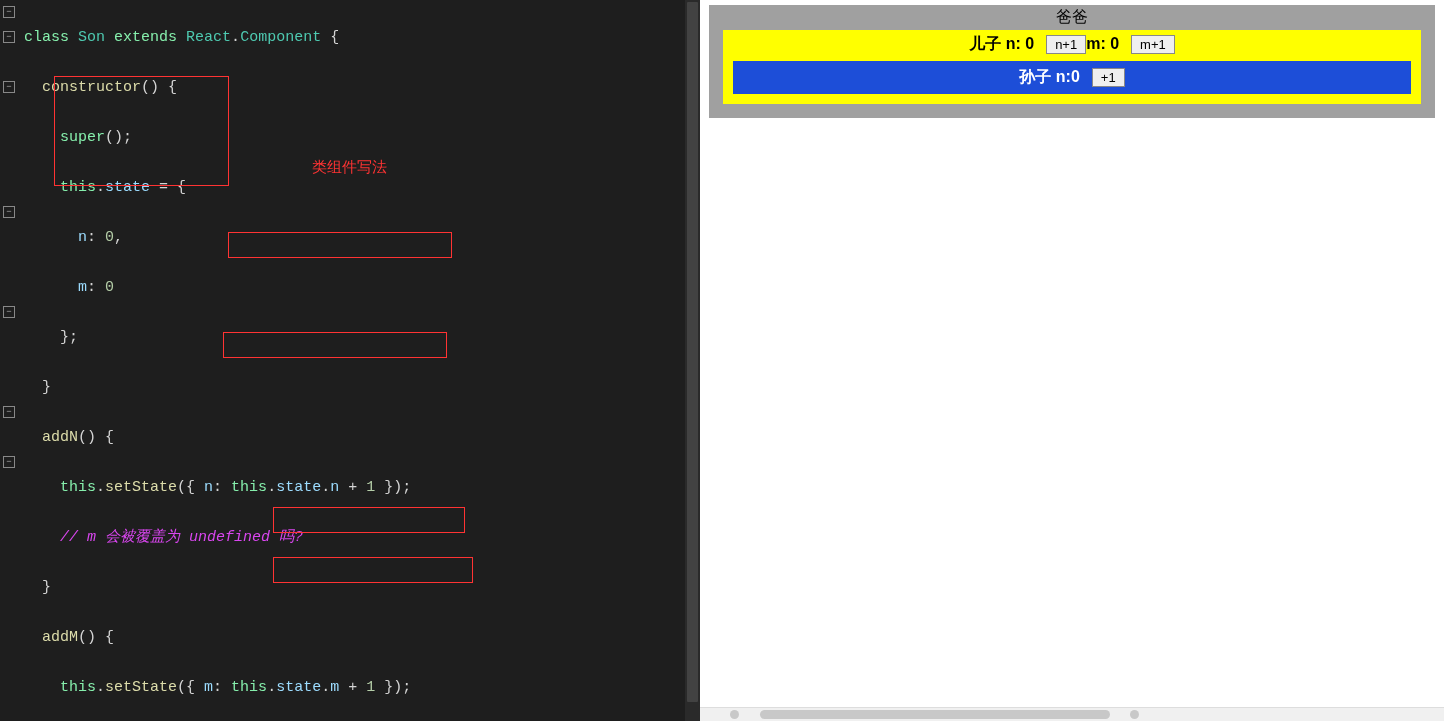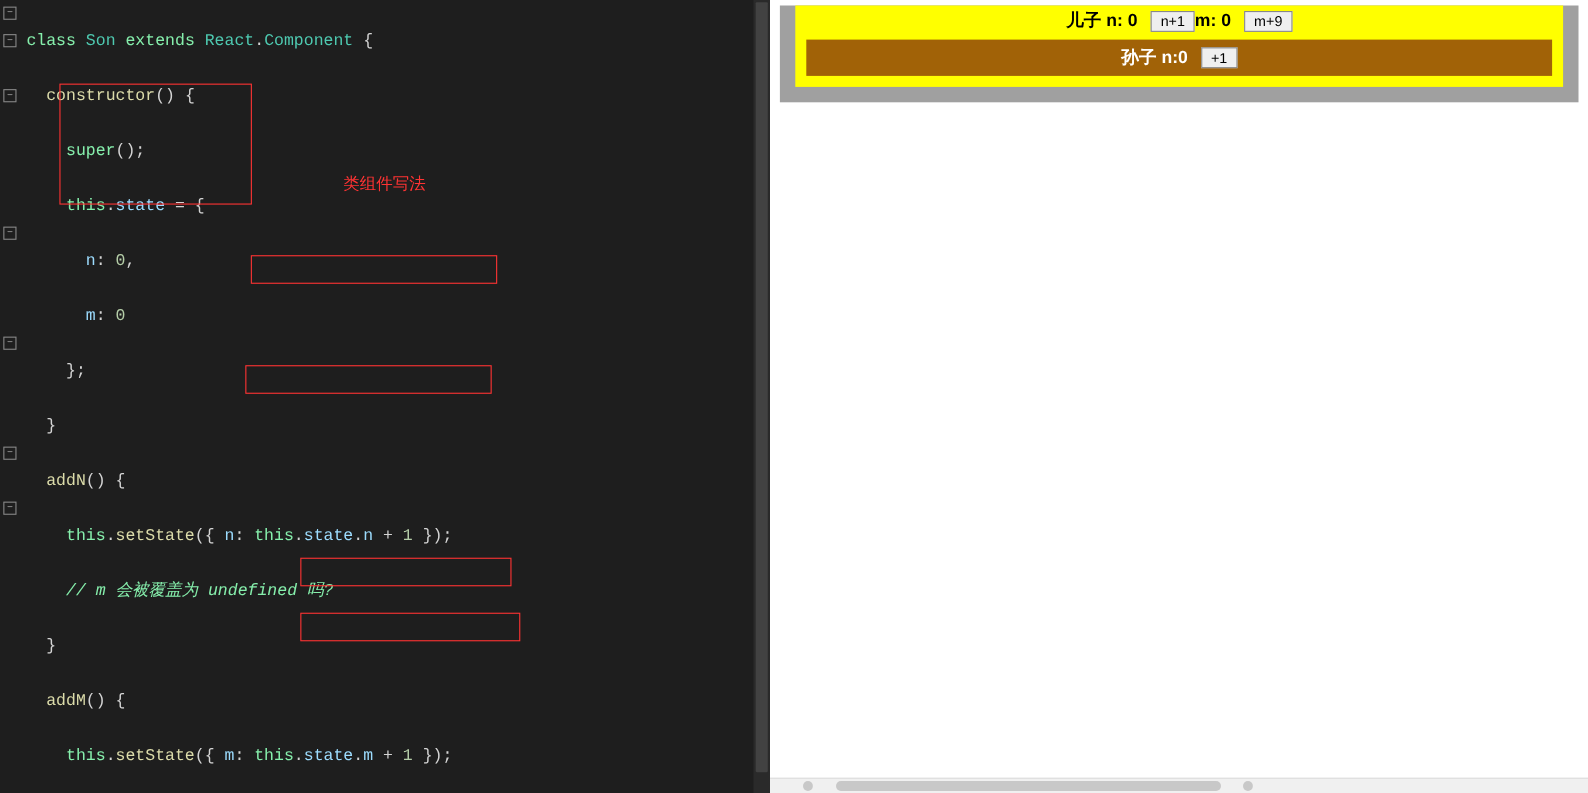--- a/index.html
+++ b/index.html
@@ -53,21 +53,21 @@
       font-family: Consolas, 'Courier New', monospace;
     }
     .code-line {
       height: 25px;
     }
     .kw { color: #86efac; }
     .cls { color: #4ec9b0; }
     .fn { color: #dcdcaa; }
     .prop { color: #9cdcfe; }
     .num { color: #b5cea8; }
-    .cmt { color: #86efac; font-style: italic; }
+    .cmt { color: #d946ef; font-style: italic; }
     .punct { color: #d4d4d4; }
     .op { color: #d4d4d4; }
     
     .red-box {
       position: absolute;
       border: 1.5px solid #ff3333;
       pointer-events: none;
     }
     .red-label {
       position: absolute;
@@ -120,21 +120,21 @@
       background: #ffff00;
       padding: 4px 10px 10px 10px;
     }
     .son-line {
       color: #000;
       font-weight: bold;
       font-size: 16px;
       padding-bottom: 4px;
     }
     .grandson-box {
-      background: #a16207;
+      background: #1d4ed8;
       color: #fff;
       font-weight: bold;
       padding: 6px 0;
       margin-top: 2px;
     }
     .mini-btn {
       background: #efefef;
       border: 1px solid #888;
       font-size: 13px;
       padding: 1px 8px;
@@ -223,23 +223,24 @@
   <div class="red-box" style="left:273px;top:557px;width:200px;height:26px"></div>
   <div class="red-label" style="left:312px;top:158px">类组件写法</div>
 
   <div class="scrollbar-v">
     <div class="scrollbar-thumb"></div>
   </div>
 </div>
 
 <div class="preview-panel">
   <div class="dad-box">
+    <div class="dad-label">爸爸</div>
     <div class="son-box">
       <div class="son-line">
-        <span>儿子 n: </span><span>0</span><button class="mini-btn">n+1</button><span>m: </span><span>0</span><button class="mini-btn">m+9</button>
+        <span>儿子 n: </span><span>0</span><button class="mini-btn">n+1</button><span>m: </span><span>0</span><button class="mini-btn">m+1</button>
       </div>
       <div class="grandson-box">
         <span>孙子 n:</span><span>0</span><button class="mini-btn">+1</button>
       </div>
     </div>
   </div>
   <div class="preview-scrollbar">
     <div class="ps-dot" style="left:30px"></div>
     <div class="ps-thumb"></div>
     <div class="ps-dot" style="left:430px"></div>

